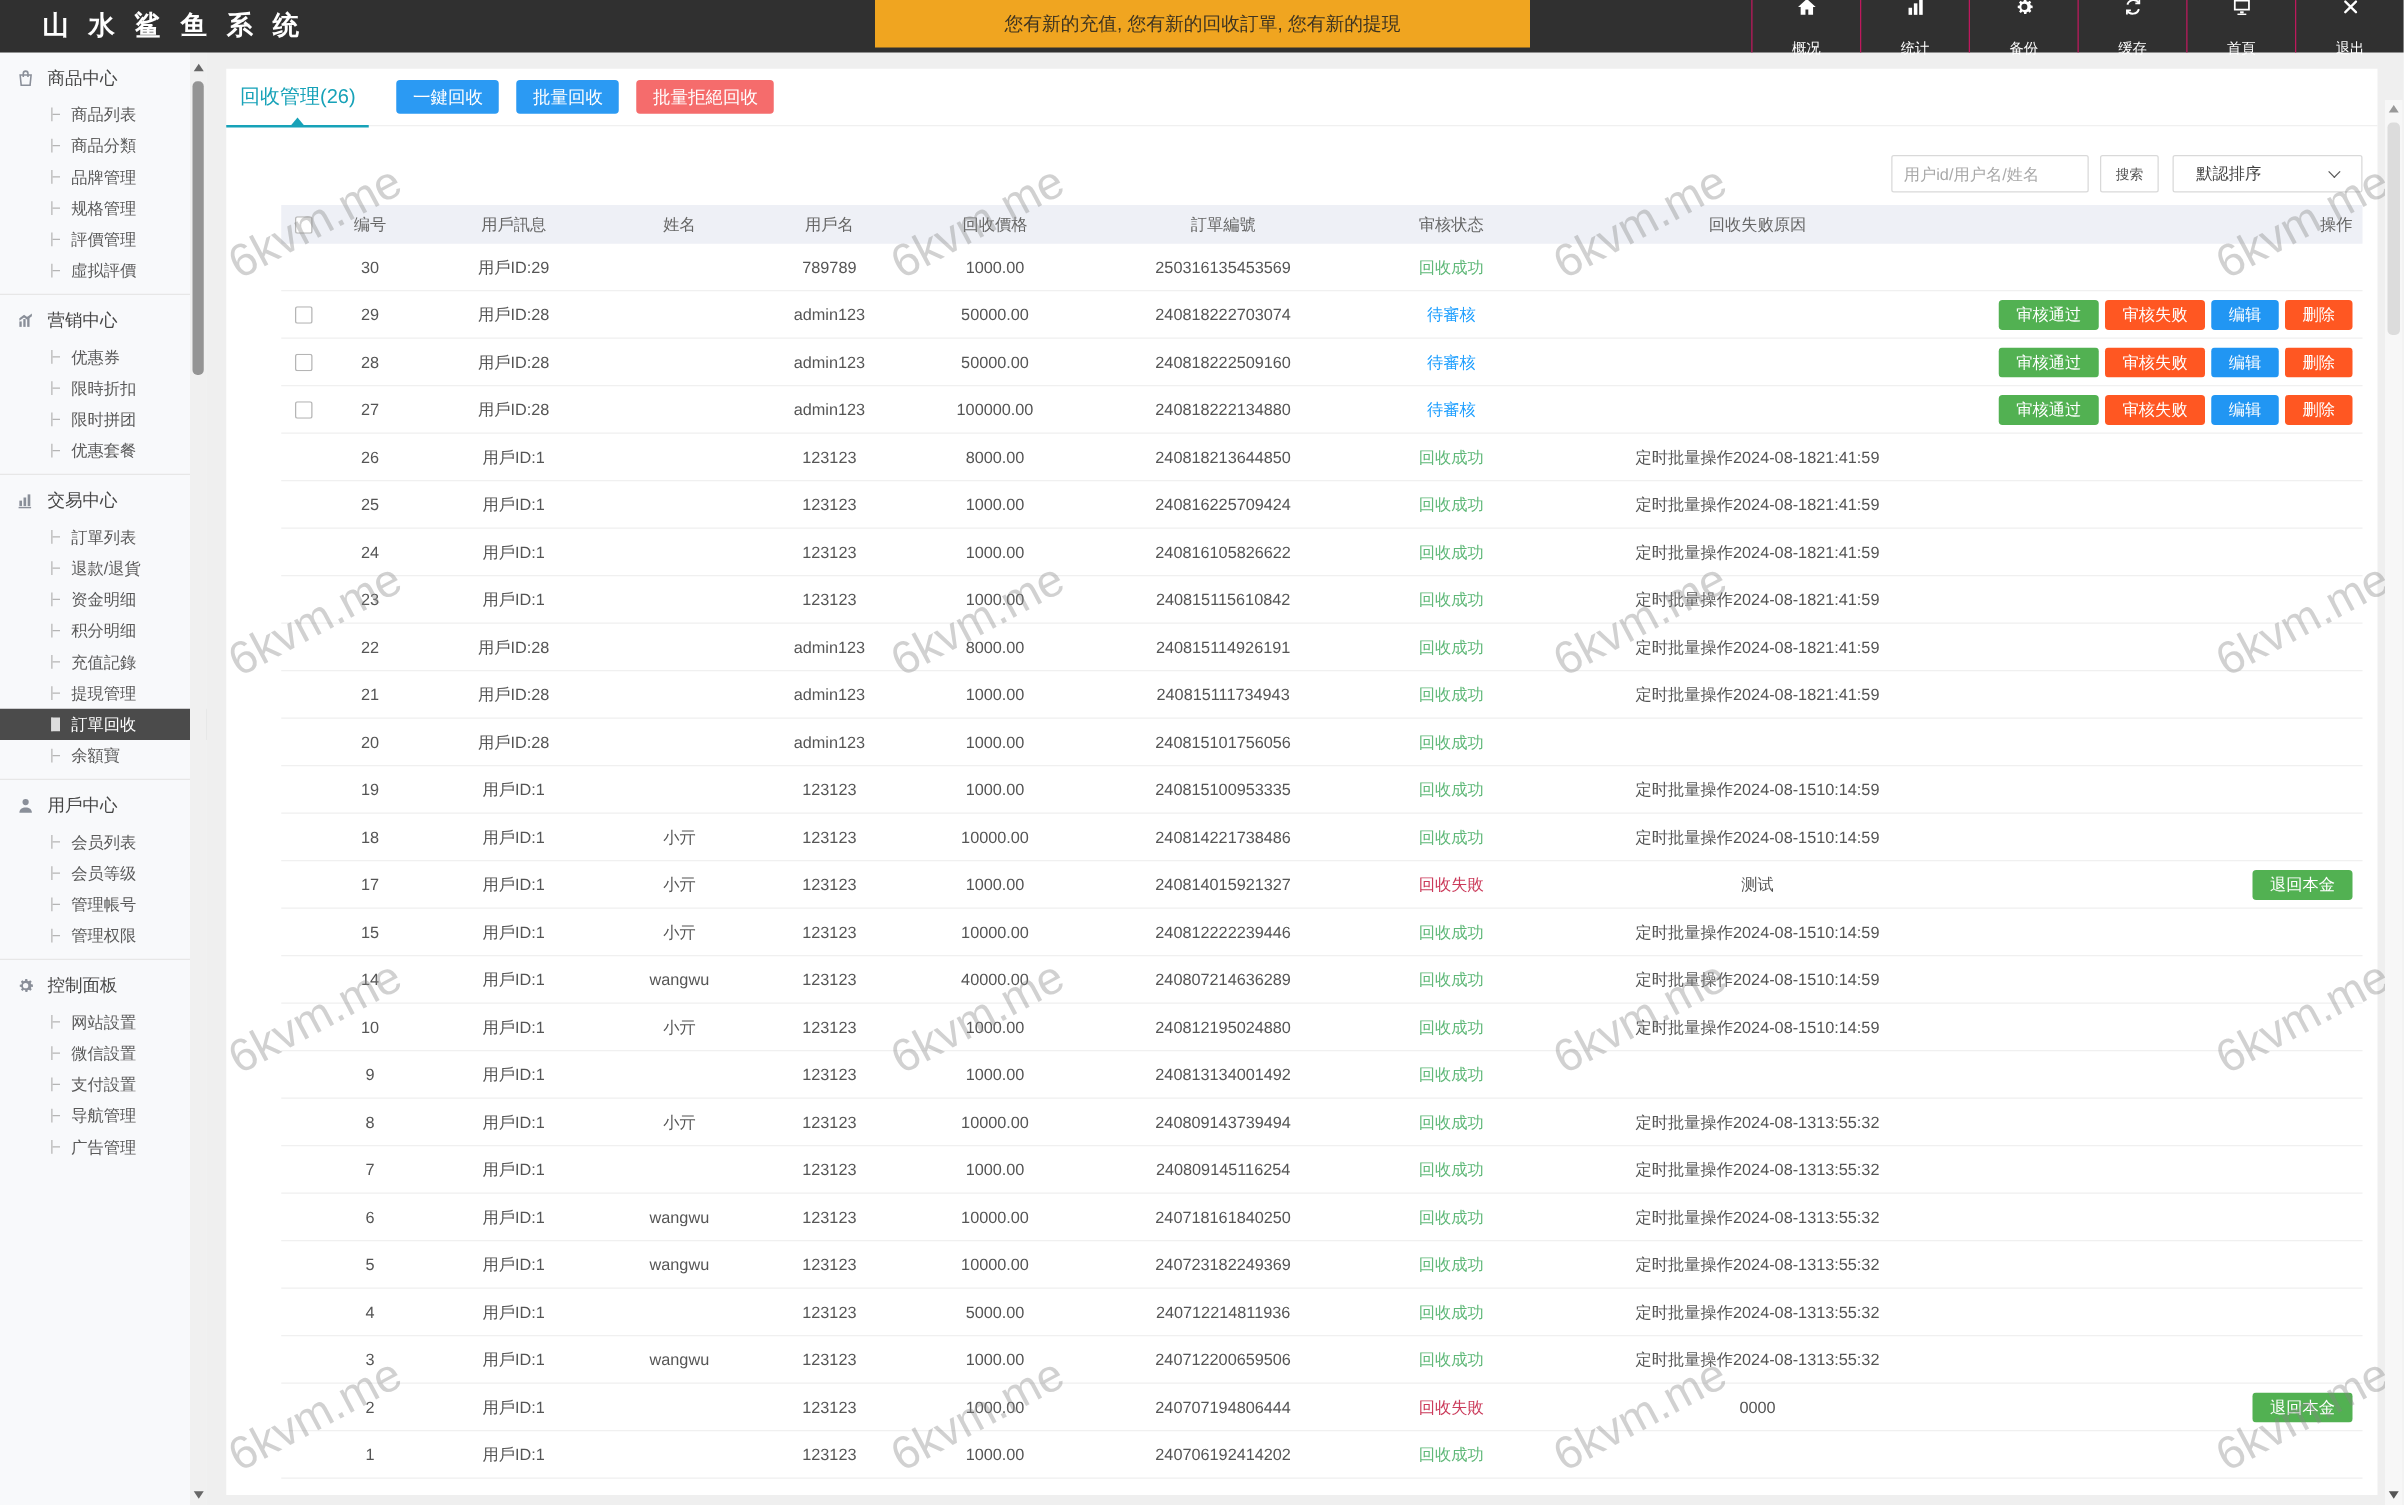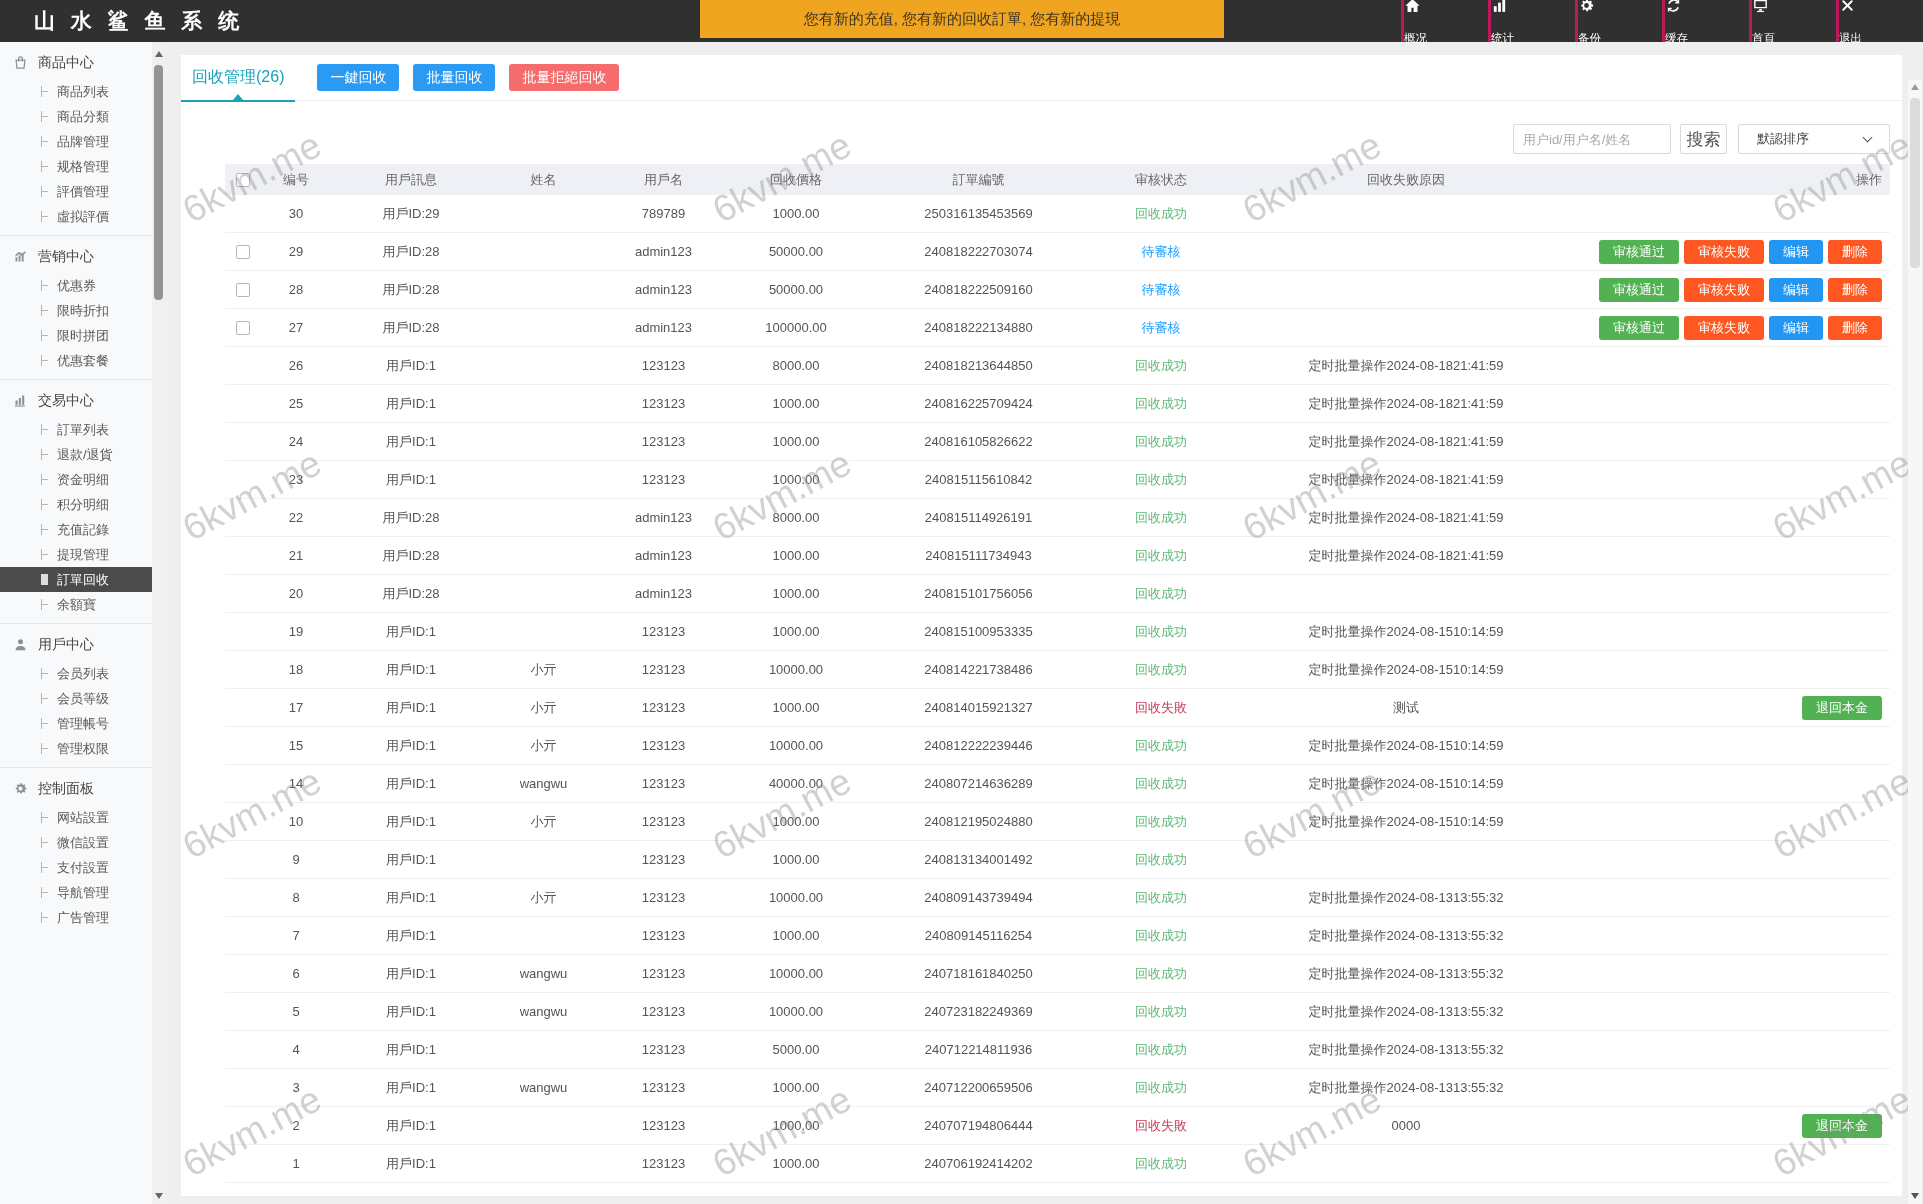--- a/index.html
+++ b/index.html
@@ -7,22 +7,22 @@
   body { position:relative; overflow:hidden; background:#efefef;
          font-family:"Liberation Sans","DejaVu Sans",sans-serif; color:#555; }
 
   
   .app-header { position:absolute; left:0; top:0; width:1923px; height:42px; background:#303030; z-index:20; }
   .app-title { position:absolute; left:34px; top:0; height:42px; line-height:42px;
                color:#fff; font-size:21px; font-weight:bold; letter-spacing:5px; }
   .banner { position:absolute; left:700px; top:0; width:524px; height:38px; background:#F0A520;
             display:flex; align-items:center; justify-content:center; font-size:15px; color:#3e3420; z-index:25; }
   .hnav { position:absolute; right:0; top:0; height:42px; display:flex; }
-  .hnav-item { width:87px; height:42px; display:flex; flex-direction:column; align-items:flex-start;
-               justify-content:center; gap:17px; border-left:3px solid #be185d; cursor:pointer; }
+  .hnav-item { width:87px; height:42px; display:flex; flex-direction:column; align-items:center;
+               justify-content:center; gap:17px; border-left:1px solid #be185d; cursor:pointer; }
   .hnav-ic { width:17px; height:17px; color:#fff; display:flex; }
   .hnav-ic svg { width:100%; height:100%; }
   .hnav-lb { color:#fff; font-size:11.5px; }
 
   
   .sidebar { position:absolute; left:0; top:42px; width:165px; bottom:0; background:#f8f9fb; overflow:hidden; }
   .sec { padding-top:4px; }
   .sec + .sec { border-top:1px solid #e7e7e7; margin-top:6px; }
   .sec-h { height:33px; display:flex; align-items:center; gap:10px; padding-left:13px;
            font-size:14px; color:#454545; cursor:pointer; }
@@ -60,21 +60,21 @@
   .btn { height:27px; padding:0 13px; border:none; border-radius:3px; color:#fff; font-size:14px;
          margin-right:14px; cursor:pointer; font-family:inherit; }
   .btn-blue { background:#2b9af3; }
   .btn-red { background:#f56c6c; }
 
   .search-row { display:flex; justify-content:flex-end; align-items:center; margin:23px 12px 10px 0; }
   .search-input { width:158px; height:30px; border:1px solid #d9d9d9; border-radius:2px; padding:0 9px;
                   font-size:13px; color:#333; outline:none; font-family:inherit; }
   .search-input::placeholder { color:#a9a9a9; }
   .search-btn { height:30px; width:47px; margin-left:9px; background:#fff; border:1px solid #d9d9d9;
-                border-radius:2px; font-size:17px; color:#555; cursor:pointer; font-family:inherit; }
+                border-radius:2px; font-size:11px; color:#555; cursor:pointer; font-family:inherit; }
   .sort-select { width:152px; height:30px; margin-left:11px; border:1px solid #d9d9d9; border-radius:2px;
                  display:flex; align-items:center; justify-content:space-between; padding:0 18px;
                  font-size:13px; color:#444; cursor:pointer; background:#fff; }
   .chev { width:7px; height:7px; border-right:1.8px solid #555; border-bottom:1.8px solid #555;
           transform:rotate(45deg); margin-top:-4px; }
 
   
   .table { margin:0 12px 0 44px; }
   .tr { display:flex; align-items:center; height:38px; border-bottom:1px solid #f0f0f0; }
   .thead-row { background:#eef0f6; height:31px; border-bottom:none; color:#666; }

